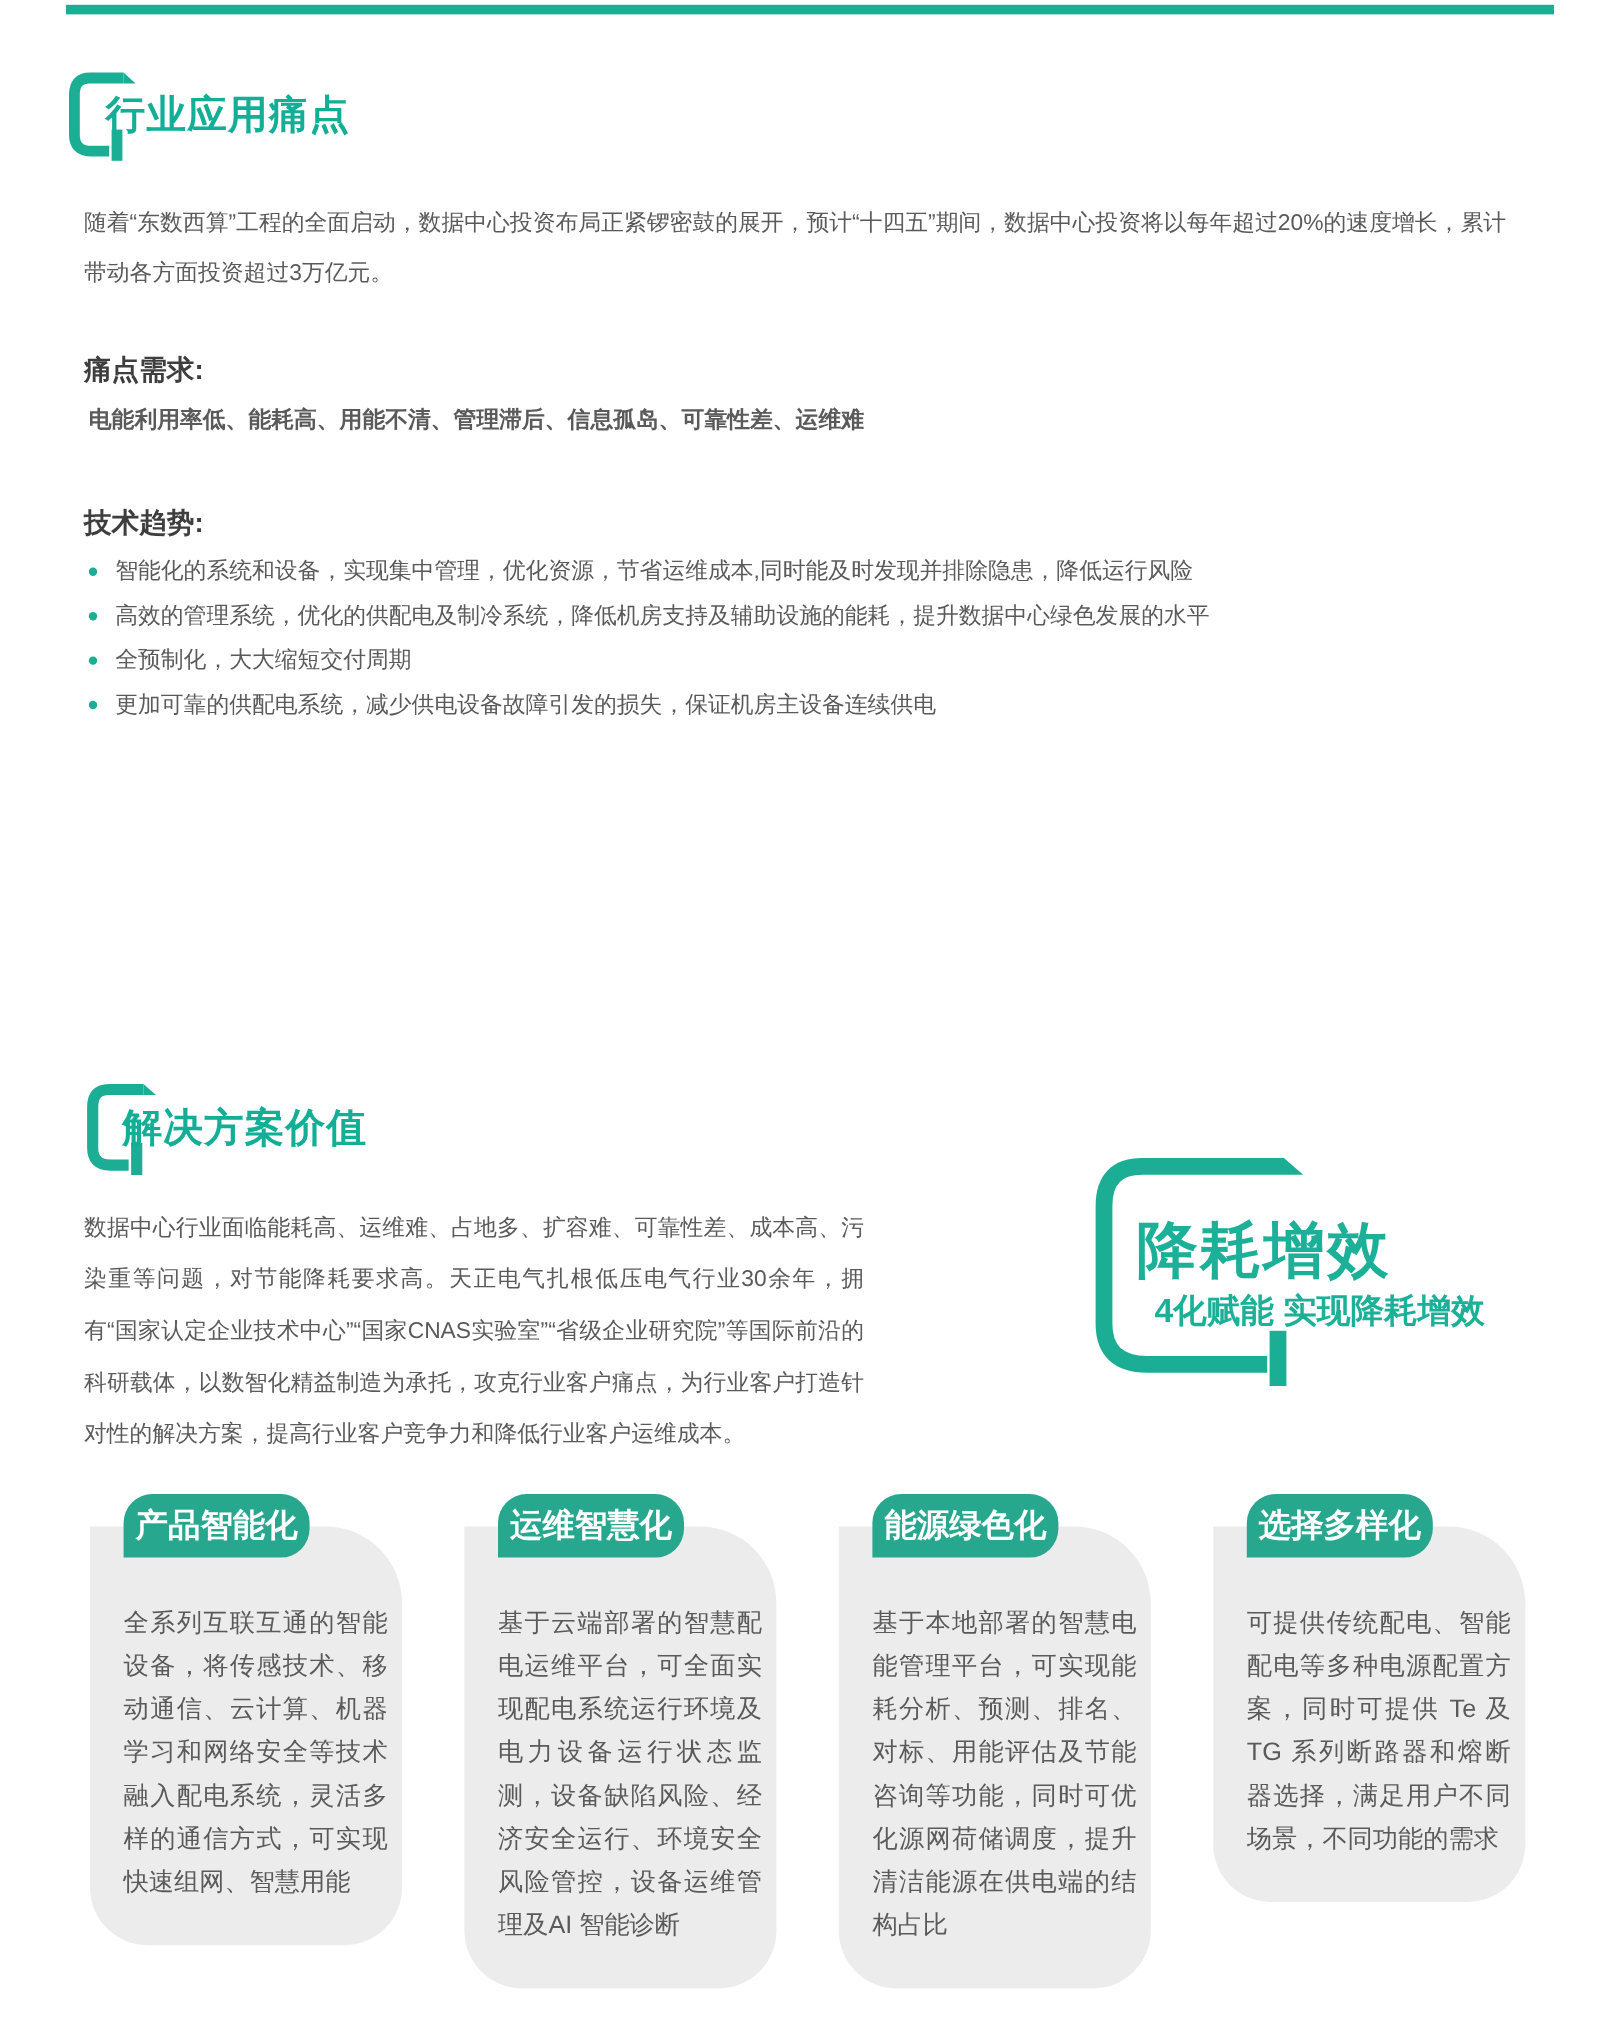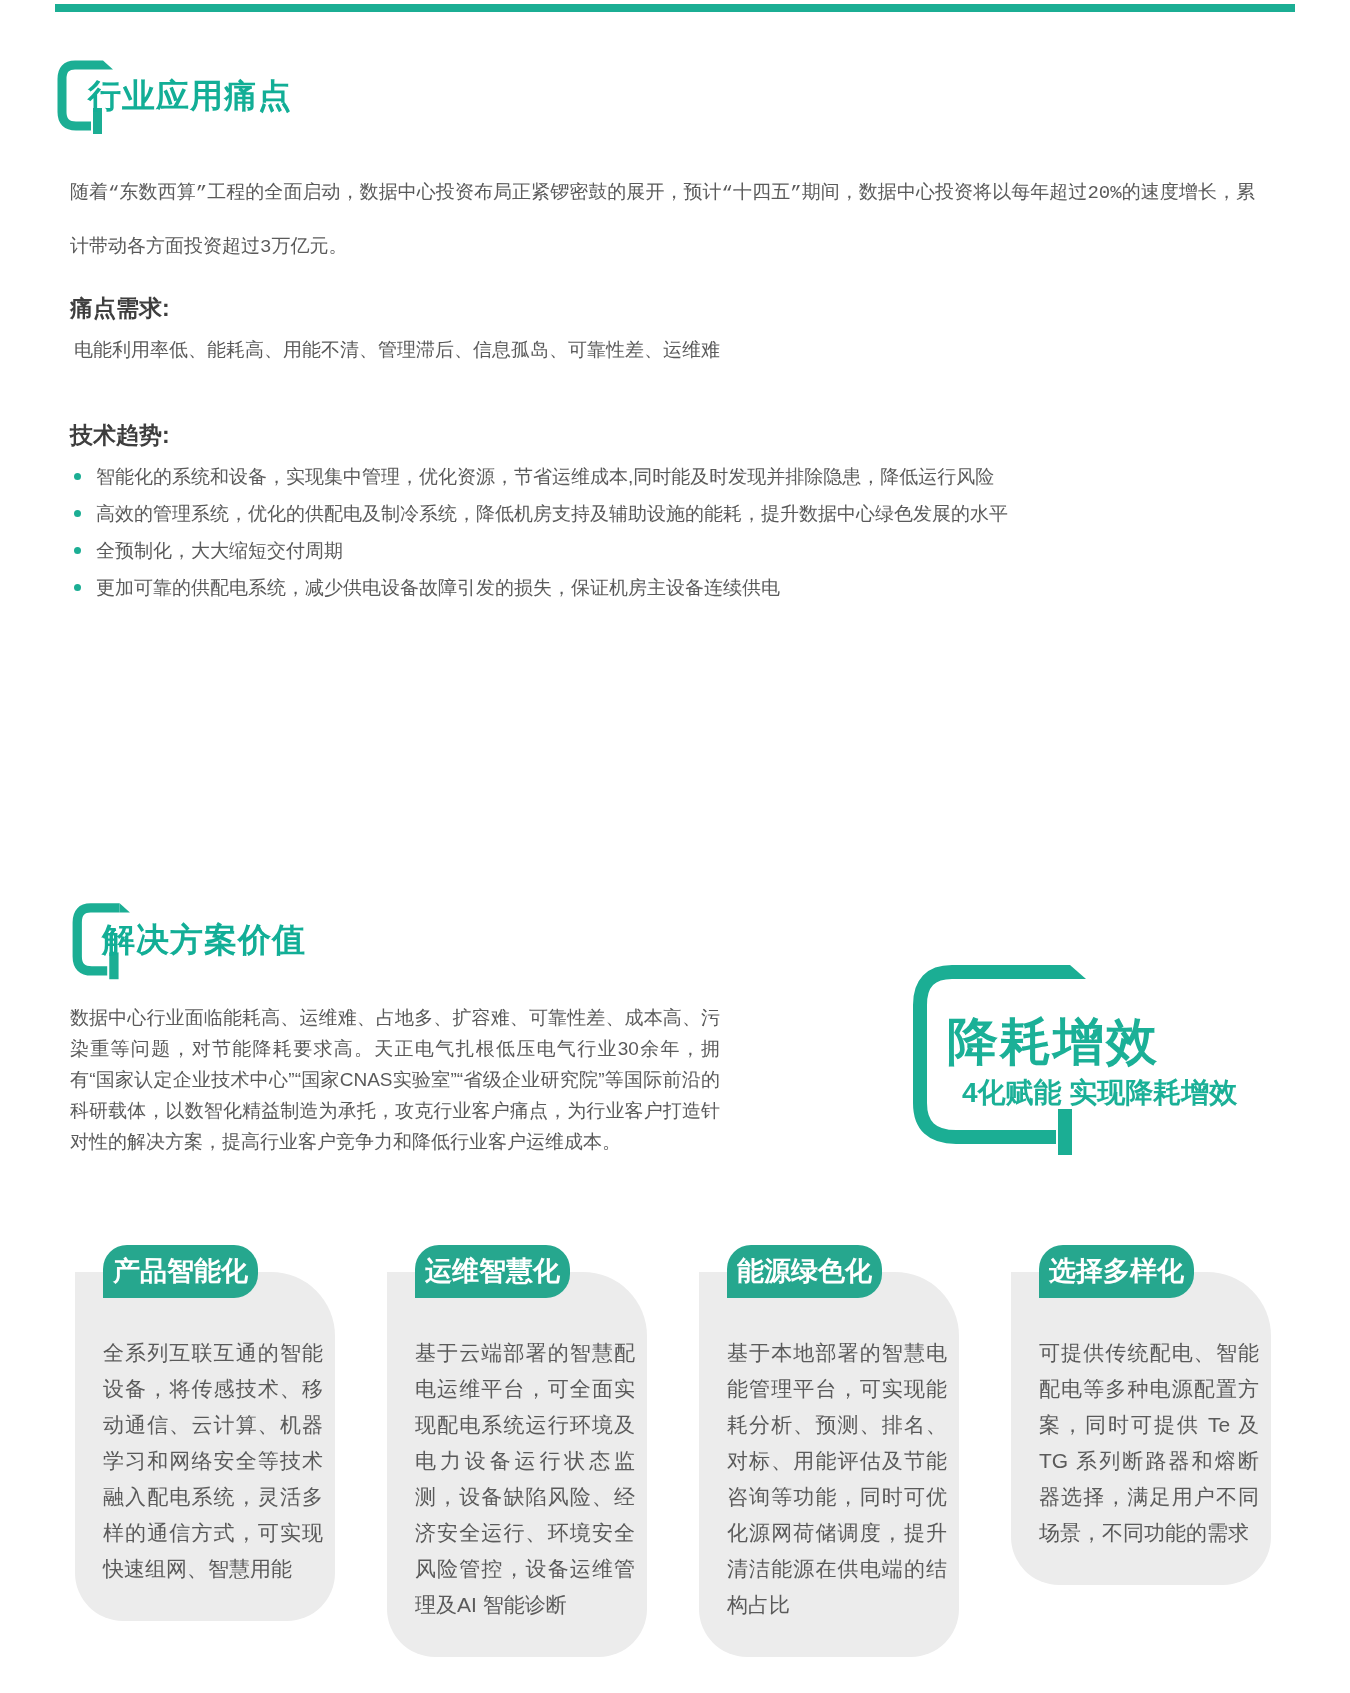--- a/index.html
+++ b/index.html
@@ -6,30 +6,30 @@
   .canvas{
     position:relative;width:1350px;height:1693px;background:#ffffff;
     font-family:"Liberation Sans","DejaVu Sans",sans-serif;overflow:hidden;
   }
   .abs{position:absolute;}
   
   .top-rule{left:55px;top:4px;width:1240px;height:8px;background:#1BAE94;}
   
   .sec-title{font-size:33px;font-weight:bold;color:#12AE96;letter-spacing:1px;white-space:nowrap;}
   
-  .p{color:#5A5A5A;font-size:19px;line-height:54px;word-break:break-all;text-align:justify;font-family:Liberation Mono, monospace;}
+  .p{color:#5A5A5A;font-size:19px;line-height:41px;word-break:break-all;text-align:justify;}
   .sub-head{color:#3E3E3E;font-size:23px;font-weight:bold;white-space:nowrap;}
   .plain-line{color:#5A5A5A;font-size:19px;white-space:nowrap;}
   
   ul.trend{list-style:none;margin:0;padding:0;}
   ul.trend li{position:relative;height:37px;line-height:37px;padding-left:26px;
     color:#5A5A5A;font-size:19px;white-space:nowrap;}
   ul.trend .dot{position:absolute;left:4px;top:15px;width:7px;height:7px;border-radius:50%;background:#1BAE94;}
   
-  .p2{color:#5A5A5A;font-size:19px;line-height:31px;word-break:break-all;text-align:justify;}
+  .p2{color:#5A5A5A;font-size:19px;line-height:43px;word-break:break-all;text-align:justify;}
   
   .callout-title{font-size:51px;font-weight:800;color:#1BB097;letter-spacing:2px;white-space:nowrap;}
   .callout-sub{font-size:28px;font-weight:600;color:#1BB097;white-space:nowrap;}
   
   .cards{left:75px;top:1245px;width:1200px;display:flex;gap:52px;align-items:flex-start;}
   .card{position:relative;width:260px;flex:0 0 260px;}
   .pill{position:relative;z-index:2;display:inline-block;margin-left:28px;height:53px;line-height:53px;
     padding:0 10px;background:#26A78E;color:#ffffff;font-size:27px;font-weight:bold;
     border-radius:24px 24px 24px 0;white-space:nowrap;}
   .card-body{position:relative;z-index:1;margin-top:-26px;width:260px;box-sizing:border-box;
@@ -50,21 +50,21 @@
       <path d="M 48 7 H 20 Q 7 7 7 21 V 54 Q 7 68 21 68 H 36" fill="none" stroke="#1BAE94" stroke-width="9"></path>
       <polygon points="48,2.5 48,11.5 58,11.5" fill="#1BAE94"></polygon>
       <rect x="38" y="50" width="9" height="26" fill="#1BAE94"></rect>
     </svg>
   </div>
   <div class="abs sec-title" style="left:88px;top:74px;">行业应用痛点</div>
 
   <div class="abs p" style="left:70px;top:166px;width:1185px;">随着“东数西算”工程的全面启动，数据中心投资布局正紧锣密鼓的展开，预计“十四五”期间，数据中心投资将以每年超过20%的速度增长，累计带动各方面投资超过3万亿元。</div>
 
   <div class="abs sub-head" style="left:70px;top:293px;">痛点需求:</div>
-  <div class="abs plain-line" style="left:74px;top:337px;">电能利用率低、能耗高、用能不清、管理滞后、信息孤岛、可靠性差、运维难</div>
+  <div class="abs plain-line" style="left:74px;top:337px;font-weight:bold;">电能利用率低、能耗高、用能不清、管理滞后、信息孤岛、可靠性差、运维难</div>
 
   <div class="abs sub-head" style="left:70px;top:420px;">技术趋势:</div>
 
   <ul class="trend abs" style="left:70px;top:458px;">
     <li>
       <span class="dot"></span>
       <span>智能化的系统和设备，实现集中管理，优化资源，节省运维成本,同时能及时发现并排除隐患，降低运行风险</span>
     </li>
     <li>
       <span class="dot"></span>

